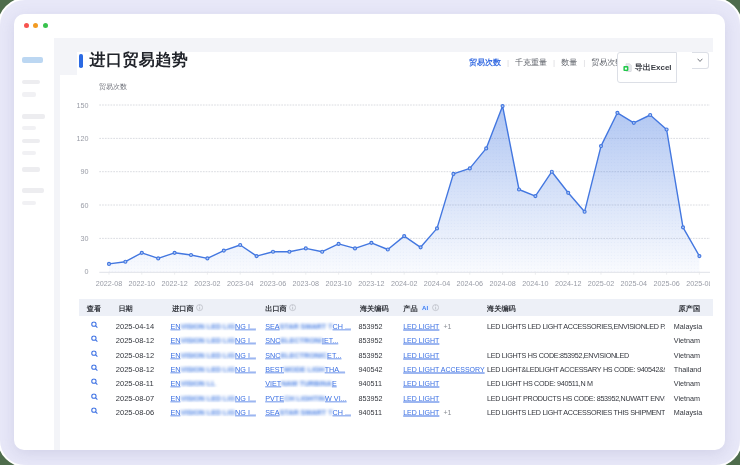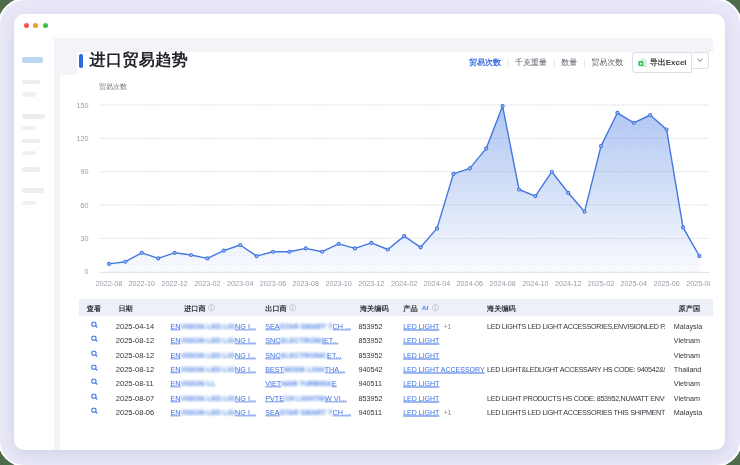--- a/index.html
+++ b/index.html
@@ -9,21 +9,21 @@
 .dot { position:absolute; width:5.4px; height:5.4px; border-radius:50%; }
 .graybg { position:absolute; left:53.5px; top:37.8px; width:659.4px; height:412.2px; background:#f3f4f8; }
 .sbar { position:absolute; border-radius:2px; }
 .panelA { position:absolute; left:77.2px; top:52px; width:635.8px; height:23px; background:#fff; }
 .panelB { position:absolute; left:60px; top:75px; width:653px; height:375px; background:#fff; }
 .accent { position:absolute; left:79px; top:53.5px; width:3.6px; height:14.5px; background:#2b6ae3; border-radius:1.8px; }
 .title { position:absolute; left:89.5px; top:50px; font-size:16px; font-weight:bold; color:#21242b; letter-spacing:0.45px; }
 .tabs { position:absolute; left:469px; top:57px; font-size:8px; color:#5a5e66; }
 .tabs .act { color:#3a6fe3; font-weight:bold; }
 .tabs .sep { color:#d8d8dd; margin:0 6px; }
-.btn { position:absolute; left:632px; top:52.4px; width:60.2px; height:21px; background:#fff; border:1px solid #dcdfe6; border-radius:3px 0 0 3px; font-size:8px; font-weight:bold; color:#3a3d44; display:flex; align-items:center; justify-content:center; gap:3px; }
+.btn { position:absolute; left:617px; top:52.4px; width:60.2px; height:31px; background:#fff; border:1px solid #dcdfe6; border-radius:3px 0 0 3px; font-size:8px; font-weight:bold; color:#3a3d44; display:flex; align-items:center; justify-content:center; gap:3px; }
 .btn2 { position:absolute; left:692.2px; top:52.4px; width:17.1px; height:16.2px; background:#fff; border:1px solid #dcdfe6; border-left:none; border-radius:0 3px 3px 0; display:flex; align-items:center; justify-content:center; }
 .ltit { position:absolute; left:99px; top:82px; font-size:7px; color:#6e7079; }
 #chart { position:absolute; left:60px; top:75px; }
 .axt { font-size:7.2px; fill:#999ca6; font-family:"Liberation Sans", sans-serif; }
 .thead { position:absolute; left:79px; top:298.5px; width:634px; height:17.5px; background:#edf0f7; }
 .th { position:absolute; font-size:7.2px; font-weight:bold; color:#32353c; top:303.5px; }
 .ai { display:inline-block; background:#e6eefd; color:#3a7bf0; font-size:6px; font-weight:bold; border-radius:2px; padding:0.5px 1.5px; margin-left:3px; vertical-align:1px; }
 .info { vertical-align:-1px; margin-left:2px; }
 .trow { position:absolute; left:79px; width:634px; height:14.45px; font-size:7.2px; color:#32353c; }
 .trow > span { position:absolute; top:50%; transform:translateY(-50%); white-space:nowrap; }
@@ -170,21 +170,21 @@
 <text x="475.4" y="210.8" text-anchor="middle" class="axt">2024-10</text>
 <text x="508.2" y="210.8" text-anchor="middle" class="axt">2024-12</text>
 <text x="541.0" y="210.8" text-anchor="middle" class="axt">2025-02</text>
 <text x="573.8" y="210.8" text-anchor="middle" class="axt">2025-04</text>
 <text x="606.6" y="210.8" text-anchor="middle" class="axt">2025-06</text>
 <text x="639.4" y="210.8" text-anchor="middle" class="axt">2025-08</text>
 </svg>
 <div class="thead"></div>
 <div class="th" style="left:86.8px">查看</div>
 <div class="th" style="left:118.4px">日期</div>
-<div class="th" style="left:184px">进口商<svg class="info" width="7.2" height="7.2" viewBox="0 0 10 10">
+<div class="th" style="left:172px">进口商<svg class="info" width="7.2" height="7.2" viewBox="0 0 10 10">
       <circle cx="5" cy="5" r="4.2" fill="none" stroke="#b6b9c2" stroke-width="1"></circle>
       <line x1="5" y1="4.3" x2="5" y2="7.6" stroke="#b6b9c2" stroke-width="1.1"></line>
       <circle cx="5" cy="2.6" r="0.7" fill="#b6b9c2"></circle>
     </svg></div>
 <div class="th" style="left:265.2px">出口商<svg class="info" width="7.2" height="7.2" viewBox="0 0 10 10">
       <circle cx="5" cy="5" r="4.2" fill="none" stroke="#b6b9c2" stroke-width="1"></circle>
       <line x1="5" y1="4.3" x2="5" y2="7.6" stroke="#b6b9c2" stroke-width="1.1"></line>
       <circle cx="5" cy="2.6" r="0.7" fill="#b6b9c2"></circle>
     </svg></div>
 <div class="th" style="left:359.9px">海关编码</div>
@@ -223,20 +223,21 @@
 <div class="trow" style="top:347.3px">
 <span class="cmag"><svg width="7.5" height="7.5" viewBox="0 0 8 8">
         <circle cx="3.1" cy="3.1" r="2.3" fill="none" stroke="#3a6fe3" stroke-width="1.1"></circle>
         <line x1="4.9" y1="4.9" x2="6.8" y2="6.8" stroke="#3a6fe3" stroke-width="1.1"></line>
       </svg></span>
 <span class="cdate">2025-08-12</span>
 <span class="cimp"><span class="lnk">EN</span><span class="blur">VISION LED LIG</span><span class="lnk">NG I...</span></span>
 <span class="cexp"><span class="lnk">SNC </span><span class="blur">ELECTRONIC</span><span class="lnk"> ET...</span></span>
 <span class="chs">853952</span>
 <span class="cprod"><span class="lnk">LED LIGHT</span></span>
+<span class="cdesc">LED LIGHTS HS CODE:853952,ENVISIONLED</span>
 <span class="cctry">Vietnam</span>
 </div>
 <div class="trow" style="top:361.75px">
 <span class="cmag"><svg width="7.5" height="7.5" viewBox="0 0 8 8">
         <circle cx="3.1" cy="3.1" r="2.3" fill="none" stroke="#3a6fe3" stroke-width="1.1"></circle>
         <line x1="4.9" y1="4.9" x2="6.8" y2="6.8" stroke="#3a6fe3" stroke-width="1.1"></line>
       </svg></span>
 <span class="cdate">2025-08-12</span>
 <span class="cimp"><span class="lnk">EN</span><span class="blur">VISION LED LIG</span><span class="lnk">NG I...</span></span>
 <span class="cexp"><span class="lnk">BEST </span><span class="blur">MODE LIGH</span><span class="lnk"> THA...</span></span>
@@ -248,20 +249,21 @@
 <div class="trow" style="top:376.2px">
 <span class="cmag"><svg width="7.5" height="7.5" viewBox="0 0 8 8">
         <circle cx="3.1" cy="3.1" r="2.3" fill="none" stroke="#3a6fe3" stroke-width="1.1"></circle>
         <line x1="4.9" y1="4.9" x2="6.8" y2="6.8" stroke="#3a6fe3" stroke-width="1.1"></line>
       </svg></span>
 <span class="cdate">2025-08-11</span>
 <span class="cimp"><span class="lnk">EN</span><span class="blur">VISION LL</span><span class="lnk"></span></span>
 <span class="cexp"><span class="lnk">VIET </span><span class="blur">NAM TURBINA</span><span class="lnk"> E</span></span>
 <span class="chs">940511</span>
 <span class="cprod"><span class="lnk">LED LIGHT</span></span>
+<span class="cdesc">LED LIGHT HS CODE: 940511,N M</span>
 <span class="cctry">Vietnam</span>
 </div>
 <div class="trow" style="top:390.65px">
 <span class="cmag"><svg width="7.5" height="7.5" viewBox="0 0 8 8">
         <circle cx="3.1" cy="3.1" r="2.3" fill="none" stroke="#3a6fe3" stroke-width="1.1"></circle>
         <line x1="4.9" y1="4.9" x2="6.8" y2="6.8" stroke="#3a6fe3" stroke-width="1.1"></line>
       </svg></span>
 <span class="cdate">2025-08-07</span>
 <span class="cimp"><span class="lnk">EN</span><span class="blur">VISION LED LIG</span><span class="lnk">NG I...</span></span>
 <span class="cexp"><span class="lnk">PVTE </span><span class="blur">CH LIGHTIN</span><span class="lnk"> W VI...</span></span>

